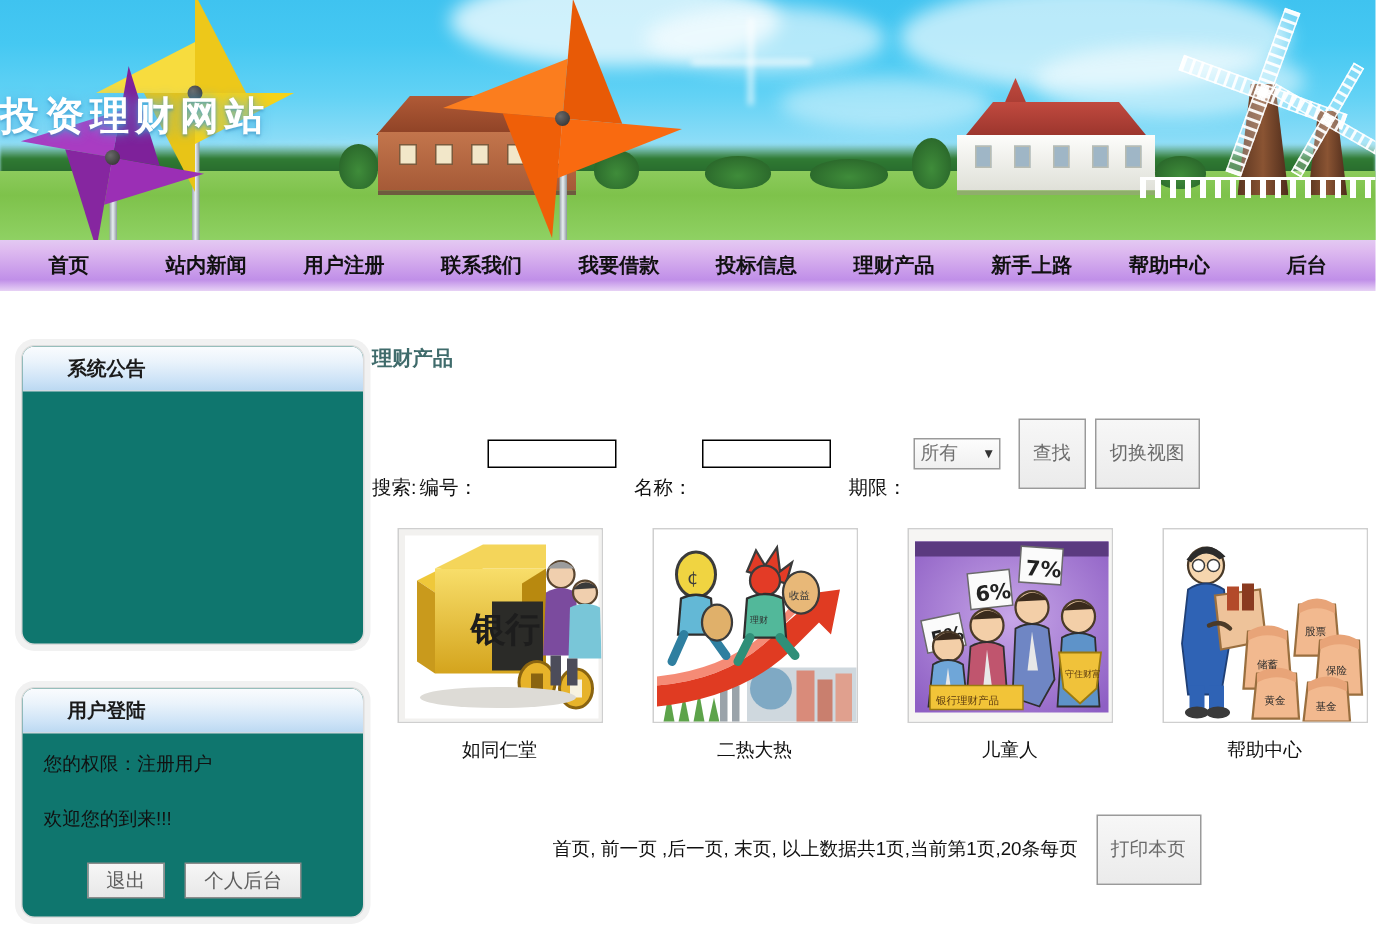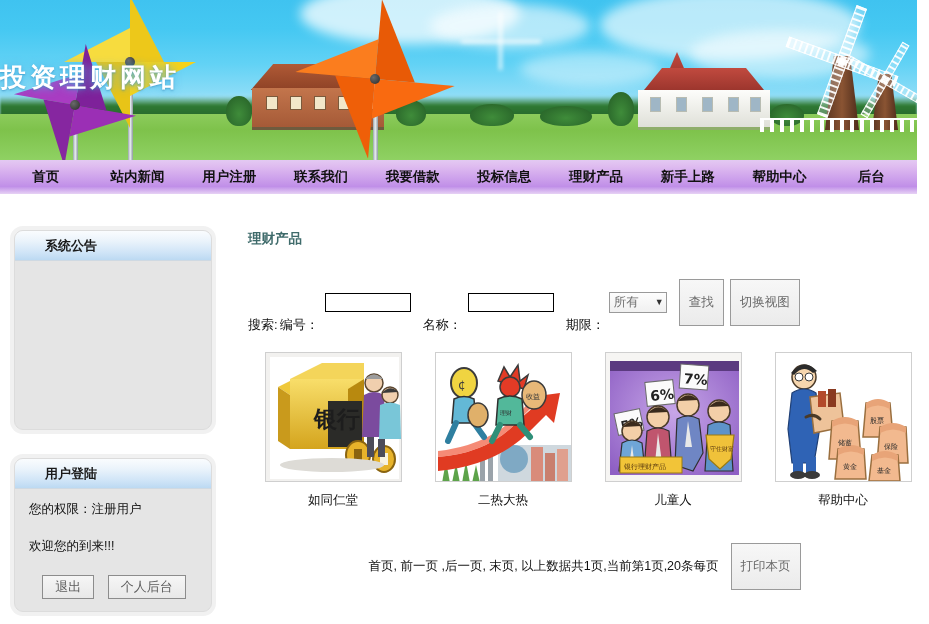--- a/index.html
+++ b/index.html
@@ -173,24 +173,24 @@
     white-space: nowrap;
   }
 
   
   .page { display: flex; width: 929px; padding-top: 36px; }
   .sidebar { width: 222px; padding-left: 14px; flex: 0 0 auto; }
   .content { flex: 1 1 auto; padding-left: 18px; }
 
   
   .panel {
-    width: 198px;
+    width: 229px;
     border: 1px solid #dcdcdc;
     border-radius: 9px;
-    background: #e5e5e5;
+    background: #0f766e;
     box-shadow: 0 0 0 4px #f1f1f1;
     overflow: hidden;
     margin-bottom: 28px;
   }
   .panel-head {
     height: 30px; line-height: 30px;
     background: linear-gradient(to bottom, #fafcfe 0%, #eaf3fb 35%, #cfe4f7 75%, #bcd9f2 100%);
     border-bottom: 1px solid #cfd9e2;
     font-size: 13px; font-weight: bold; color: #1a1a1a;
     padding-left: 30px;

